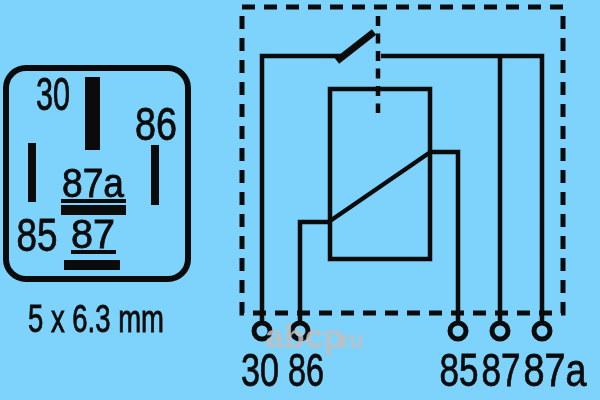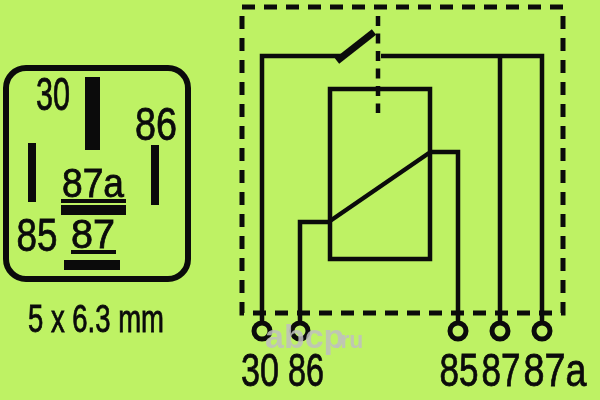--- a/index.html
+++ b/index.html
@@ -4,21 +4,21 @@
 <style>
   html, body {
     margin: 0;
     padding: 0;
     background: #ffffff;
   }
   #stage {
     position: relative;
     width: 600px;
     height: 400px;
-    background: #bef264;
+    background: #7dd3fc;
     overflow: hidden;
     font-family: "Liberation Sans", sans-serif;
   }
   svg { display: block; }
   .ink-stroke {
     stroke: #0b0b0b;
     fill: none;
     stroke-width: 4.5;
   }
   .ink-fill {

